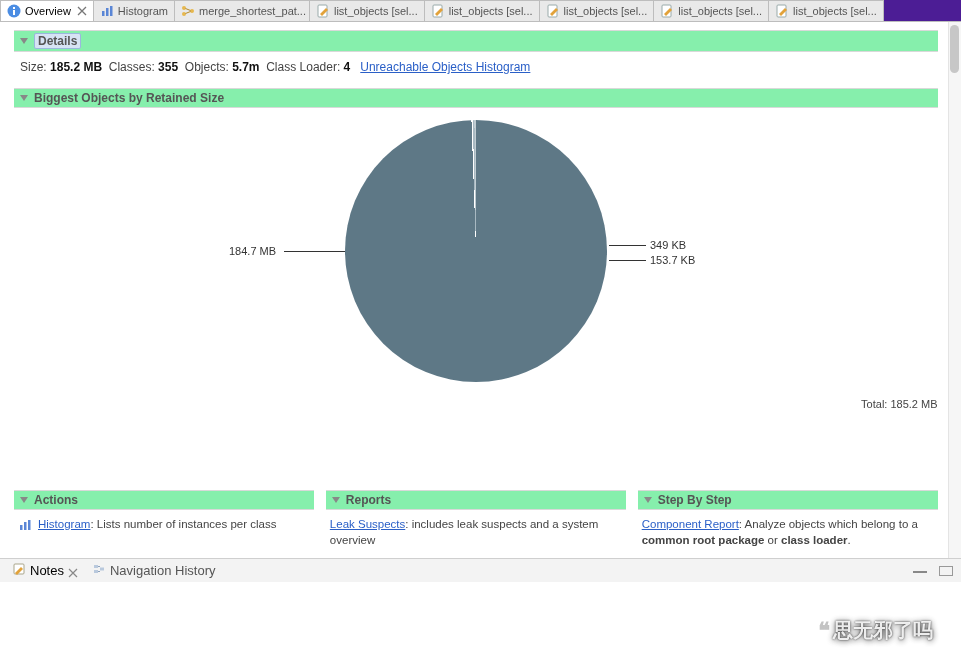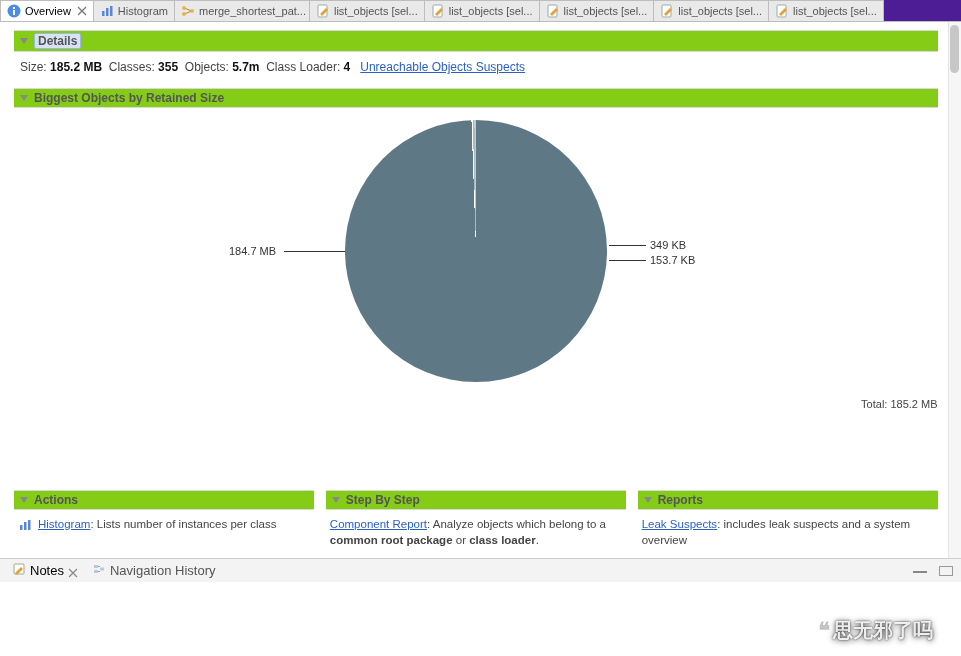--- a/index.html
+++ b/index.html
@@ -55,21 +55,21 @@
     background: #f6f6f6;
     border-left: 1px solid #e4e4e4;
   }
   .vscrollbar .thumb {
     width: 9px; margin: 3px auto 0 auto;
     height: 48px; background: #c7c7c7; border-radius: 5px;
   }
 
   
   .section-header {
-    background: #84cc16;
+    background: #86efac;
     border-top: 1px solid #d9d9d9;
     border-bottom: 1px solid #d9d9d9;
     padding: 2px 6px;
     font-weight: bold;
     color: #555;
     display: flex;
     align-items: center;
     gap: 6px;
     margin-top: 6px;
   }
@@ -246,21 +246,21 @@
       </div>
       <div class="details-body">
         <span>Size:</span>
         <b>185.2 MB</b>&nbsp;
         <span>Classes:</span>
         <b>355</b>&nbsp;
         <span>Objects:</span>
         <b>5.7m</b>&nbsp;
         <span>Class Loader:</span>
         <b>4</b>&nbsp;&nbsp;
-        <a class="link">Unreachable Objects Suspects</a>
+        <a class="link">Unreachable Objects Histogram</a>
       </div>
 
       <div class="section-header">
         <span class="twisty"></span>
         <span>Biggest Objects by Retained Size</span>
       </div>
 
       <div class="chart-wrap">
 
         <div class="leader h" style="left:270px; top:131px; width:75px;"></div>
@@ -293,34 +293,34 @@
               <span>
                 <a class="link">Histogram</a><span>: Lists number of instances per class</span>
               </span>
             </div>
           </div>
         </div>
 
         <div class="col">
           <div class="section-header">
             <span class="twisty"></span>
-            <span>Step By Step</span>
+            <span>Reports</span>
           </div>
           <div class="col-body">
-            <a class="link">Component Report</a><span>: Analyze objects which belong to a </span><b>common root package</b><span> or </span><b>class loader</b><span>.</span>
+            <a class="link">Leak Suspects</a><span>: includes leak suspects and a system overview</span>
           </div>
         </div>
 
         <div class="col">
           <div class="section-header">
             <span class="twisty"></span>
-            <span>Reports</span>
+            <span>Step By Step</span>
           </div>
           <div class="col-body">
-            <a class="link">Leak Suspects</a><span>: includes leak suspects and a system overview</span>
+            <a class="link">Component Report</a><span>: Analyze objects which belong to a </span><b>common root package</b><span> or </span><b>class loader</b><span>.</span>
           </div>
         </div>
       </div>
 
     </div>
     <div class="vscrollbar">
       <div class="thumb"></div>
     </div>
   </div>
 

